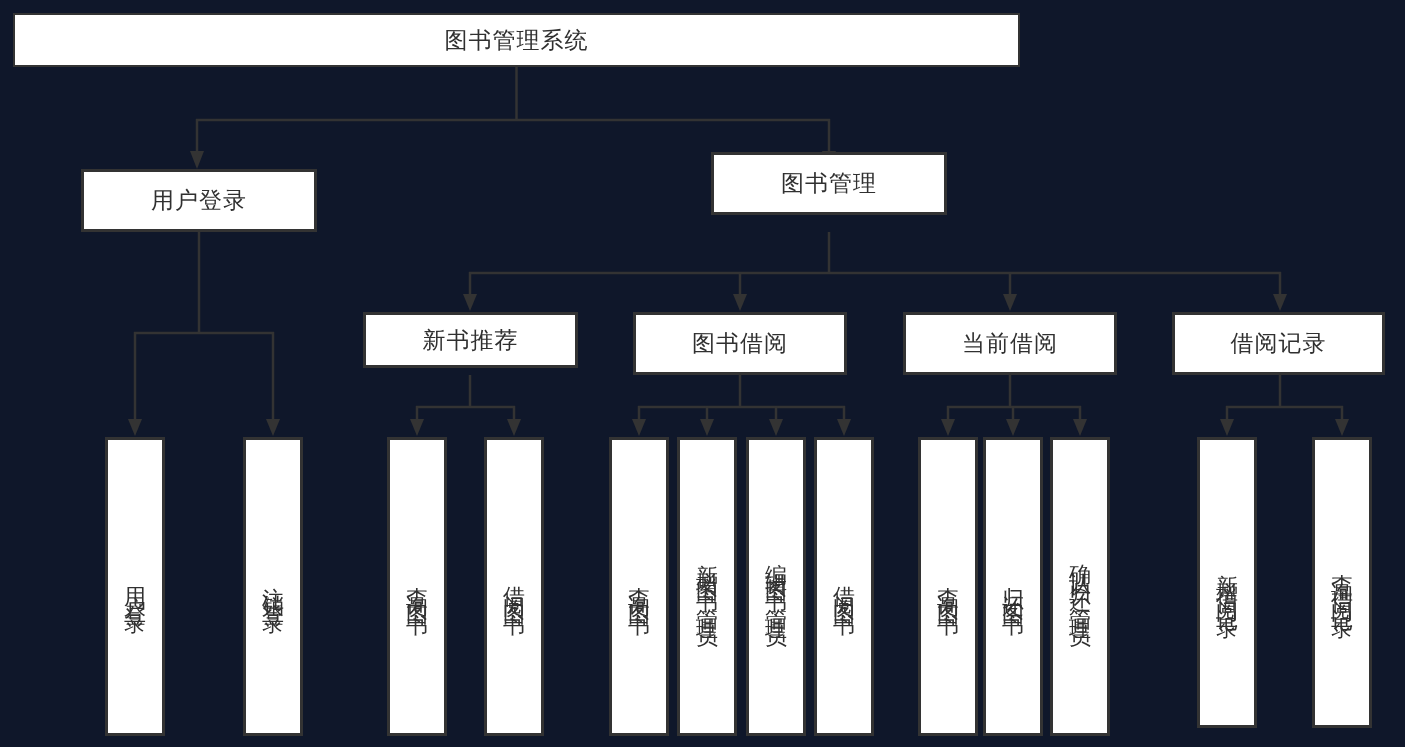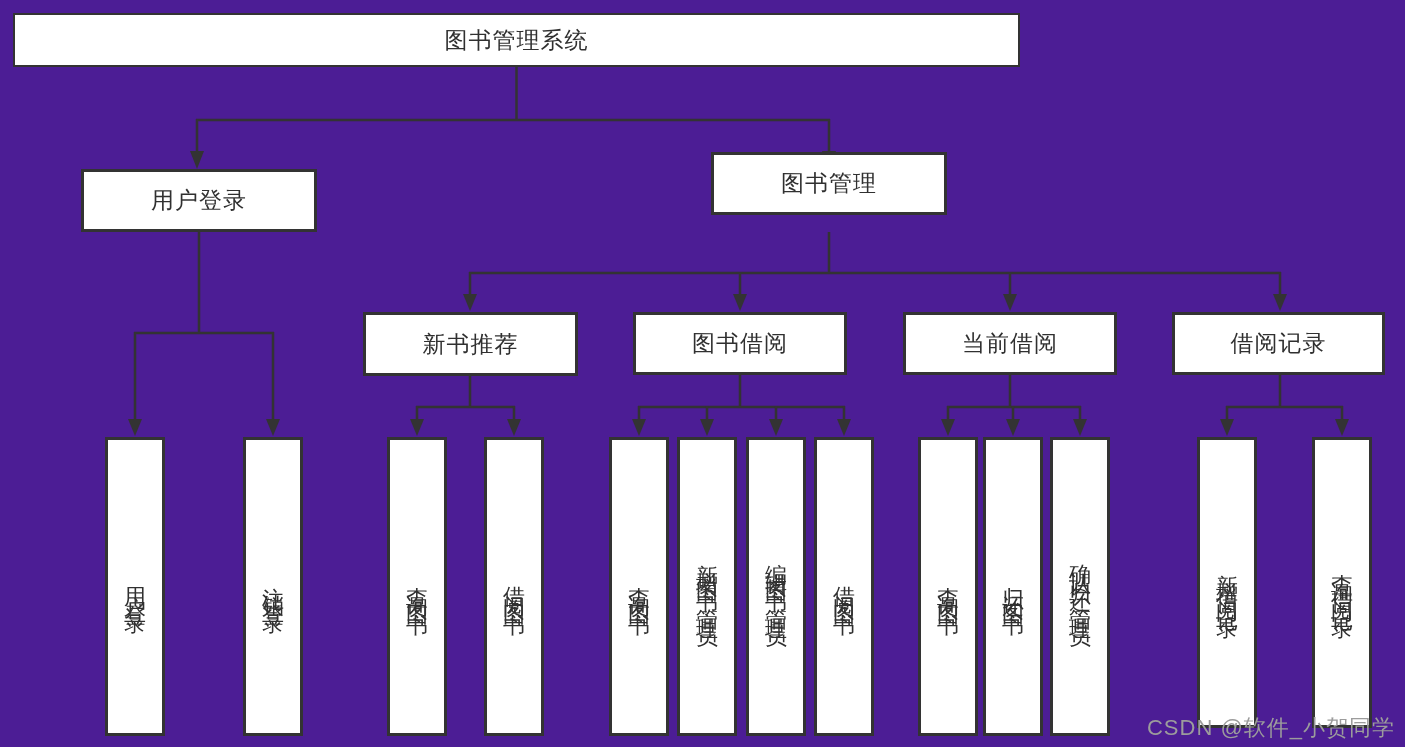--- a/index.html
+++ b/index.html
@@ -1,21 +1,21 @@
 <!DOCTYPE html>
 <html><head>
 <meta charset="utf-8">
 <style>
   html,body{margin:0;padding:0;background:#ffffff;}
   body{
     width:1405px;height:747px;
     font-family:"Liberation Sans","DejaVu Sans",sans-serif;
     color:#2f2f2f;
   }
-  .canvas{position:relative;width:1405px;height:747px;background:#4c1d95;overflow:hidden;}
+  .canvas{position:relative;width:1405px;height:747px;background:#0f172a;overflow:hidden;}
   .connectors{position:absolute;left:0;top:0;width:1405px;height:747px;}
   .node{
     position:absolute;box-sizing:border-box;
     background:#ffffff;border:3px solid #333333;
     display:flex;align-items:center;justify-content:center;
     text-align:center;color:#303030;
   }
   .root-node{border-width:2px;font-size:23px;letter-spacing:1px;}
   .h-node{font-size:23px;letter-spacing:1px;}
   .leaf .v-label{
@@ -82,21 +82,21 @@
     <span>图书管理系统</span>
   </div>
 
   <div class="node h-node" style="left:81px;top:169px;width:236px;height:63px">
     <span>用户登录</span>
   </div>
   <div class="node h-node" style="left:711px;top:152px;width:236px;height:63px">
     <span>图书管理</span>
   </div>
 
-  <div class="node h-node" style="left:363px;top:312px;width:215px;height:64px">
+  <div class="node h-node" style="left:363px;top:312px;width:215px;height:56px">
     <span>新书推荐</span>
   </div>
   <div class="node h-node" style="left:903px;top:312px;width:214px;height:63px">
     <span>当前借阅</span>
   </div>
   <div class="node h-node" style="left:633px;top:312px;width:214px;height:63px">
     <span>图书借阅</span>
   </div>
   <div class="node h-node" style="left:1172px;top:312px;width:213px;height:63px">
     <span>借阅记录</span>
@@ -139,15 +139,14 @@
     <span class="v-label">确认归还（管理员）</span>
   </div>
 
   <div class="node leaf" style="left:1197px;top:437px;width:60px;height:291px">
     <span class="v-label">新增借阅记录</span>
   </div>
   <div class="node leaf" style="left:1312px;top:437px;width:60px;height:291px">
     <span class="v-label">查询借阅记录</span>
   </div>
 
-  <div class="watermark">CSDN @软件_小贺同学</div>
 
 </div>
 
 </body></html>

